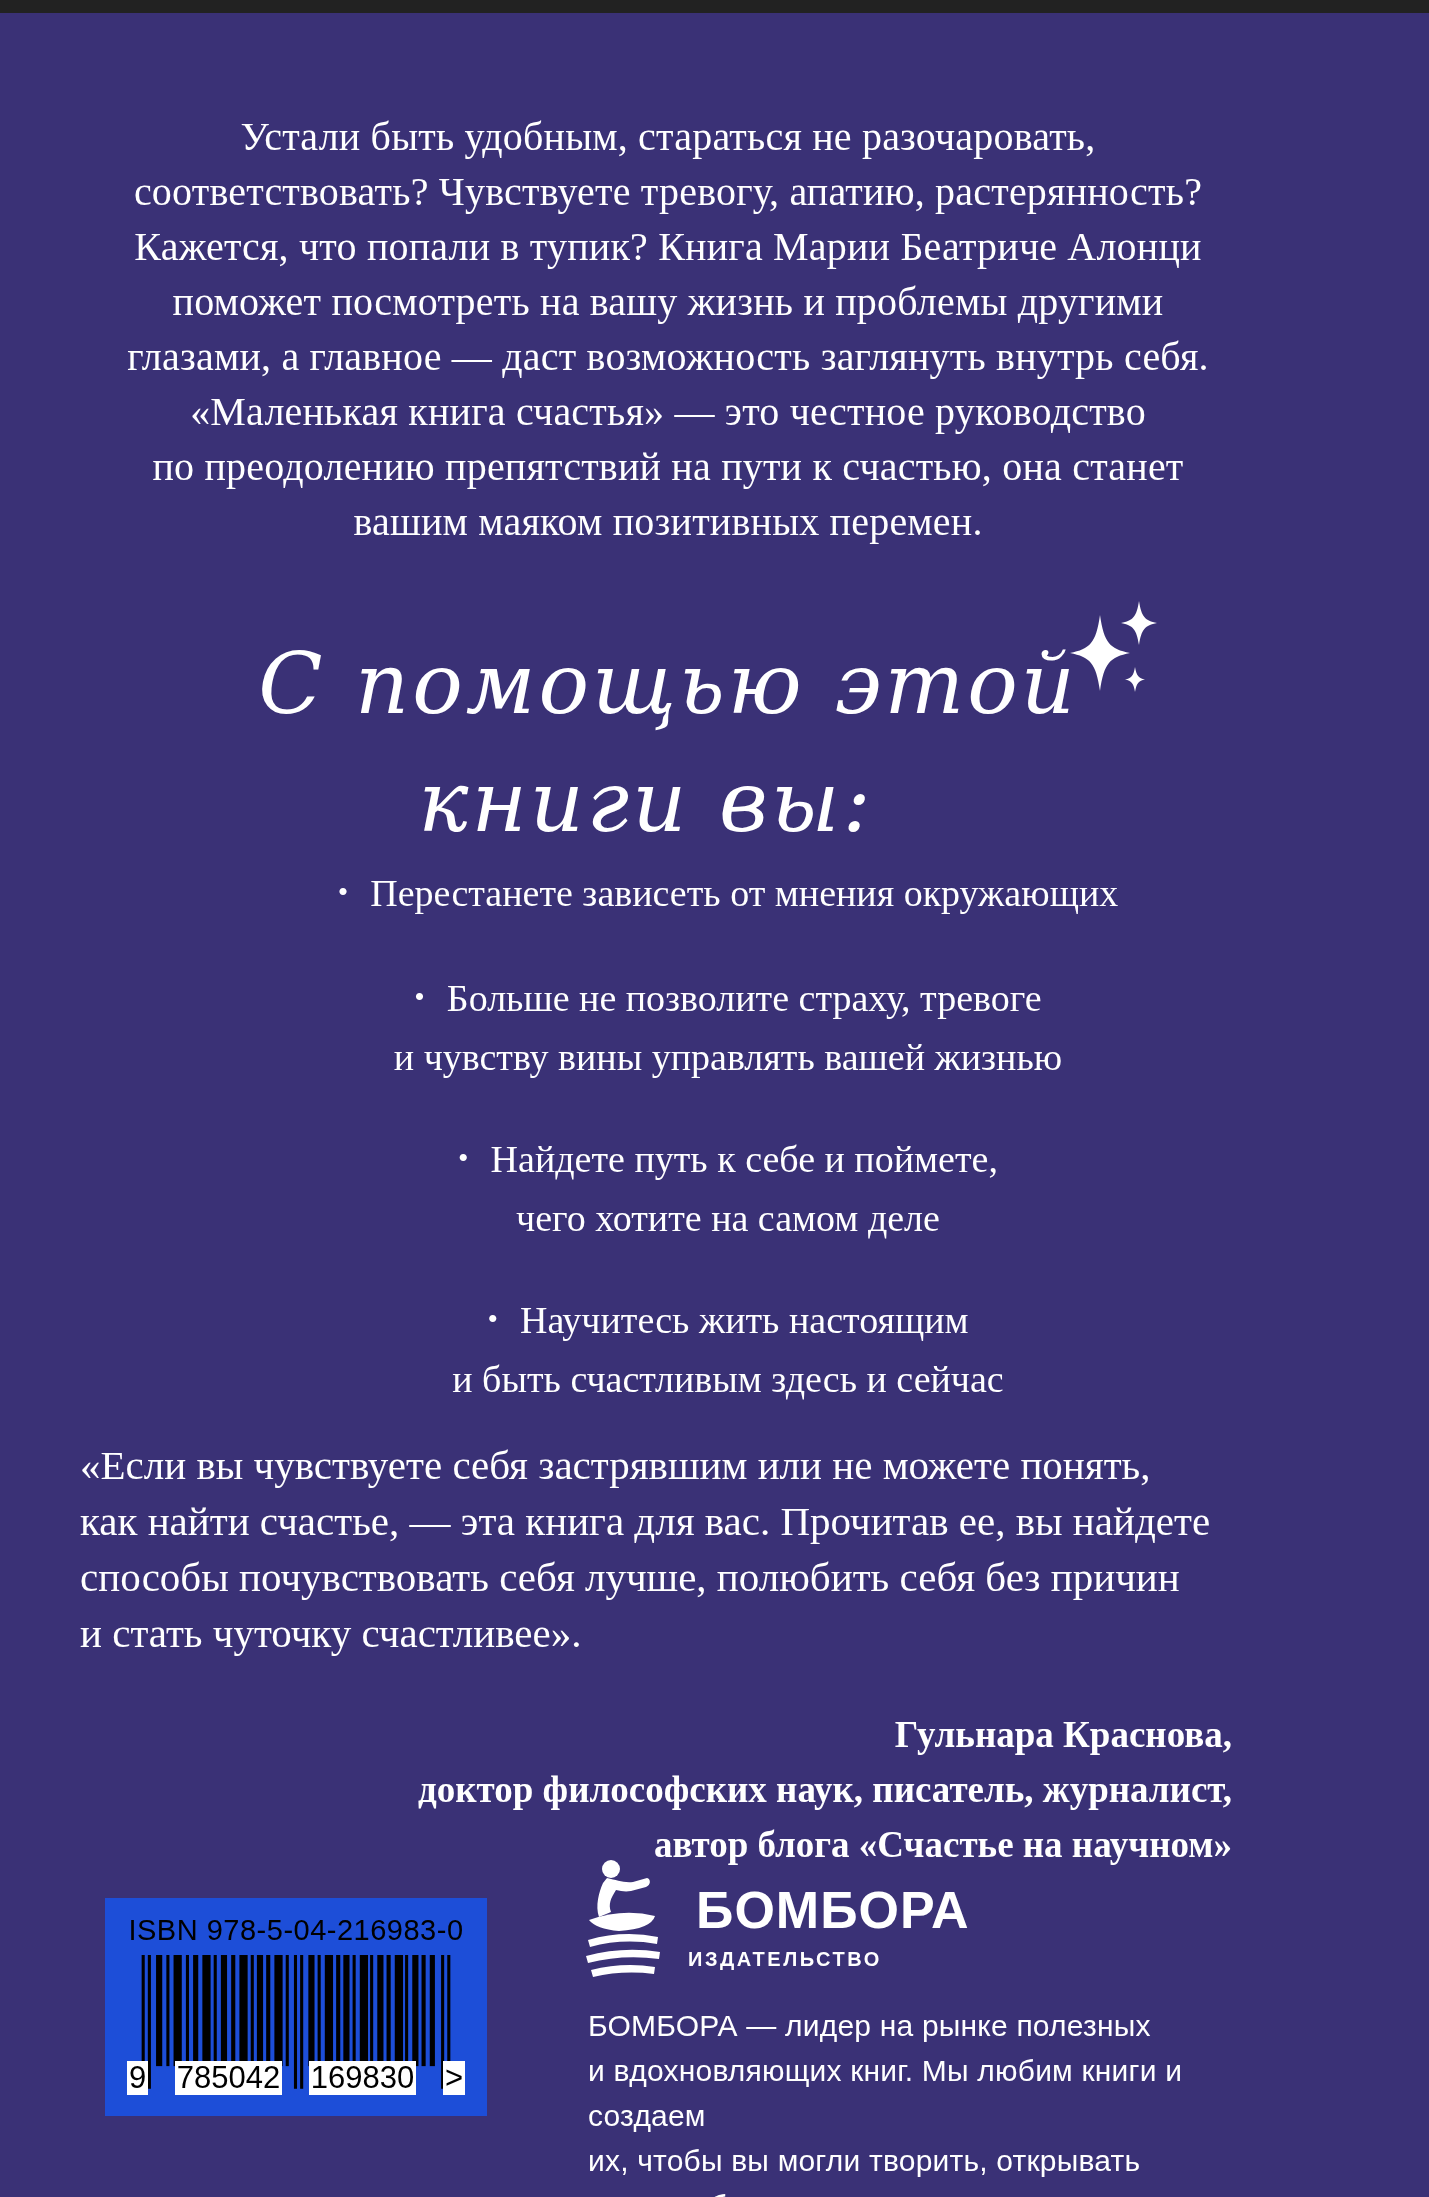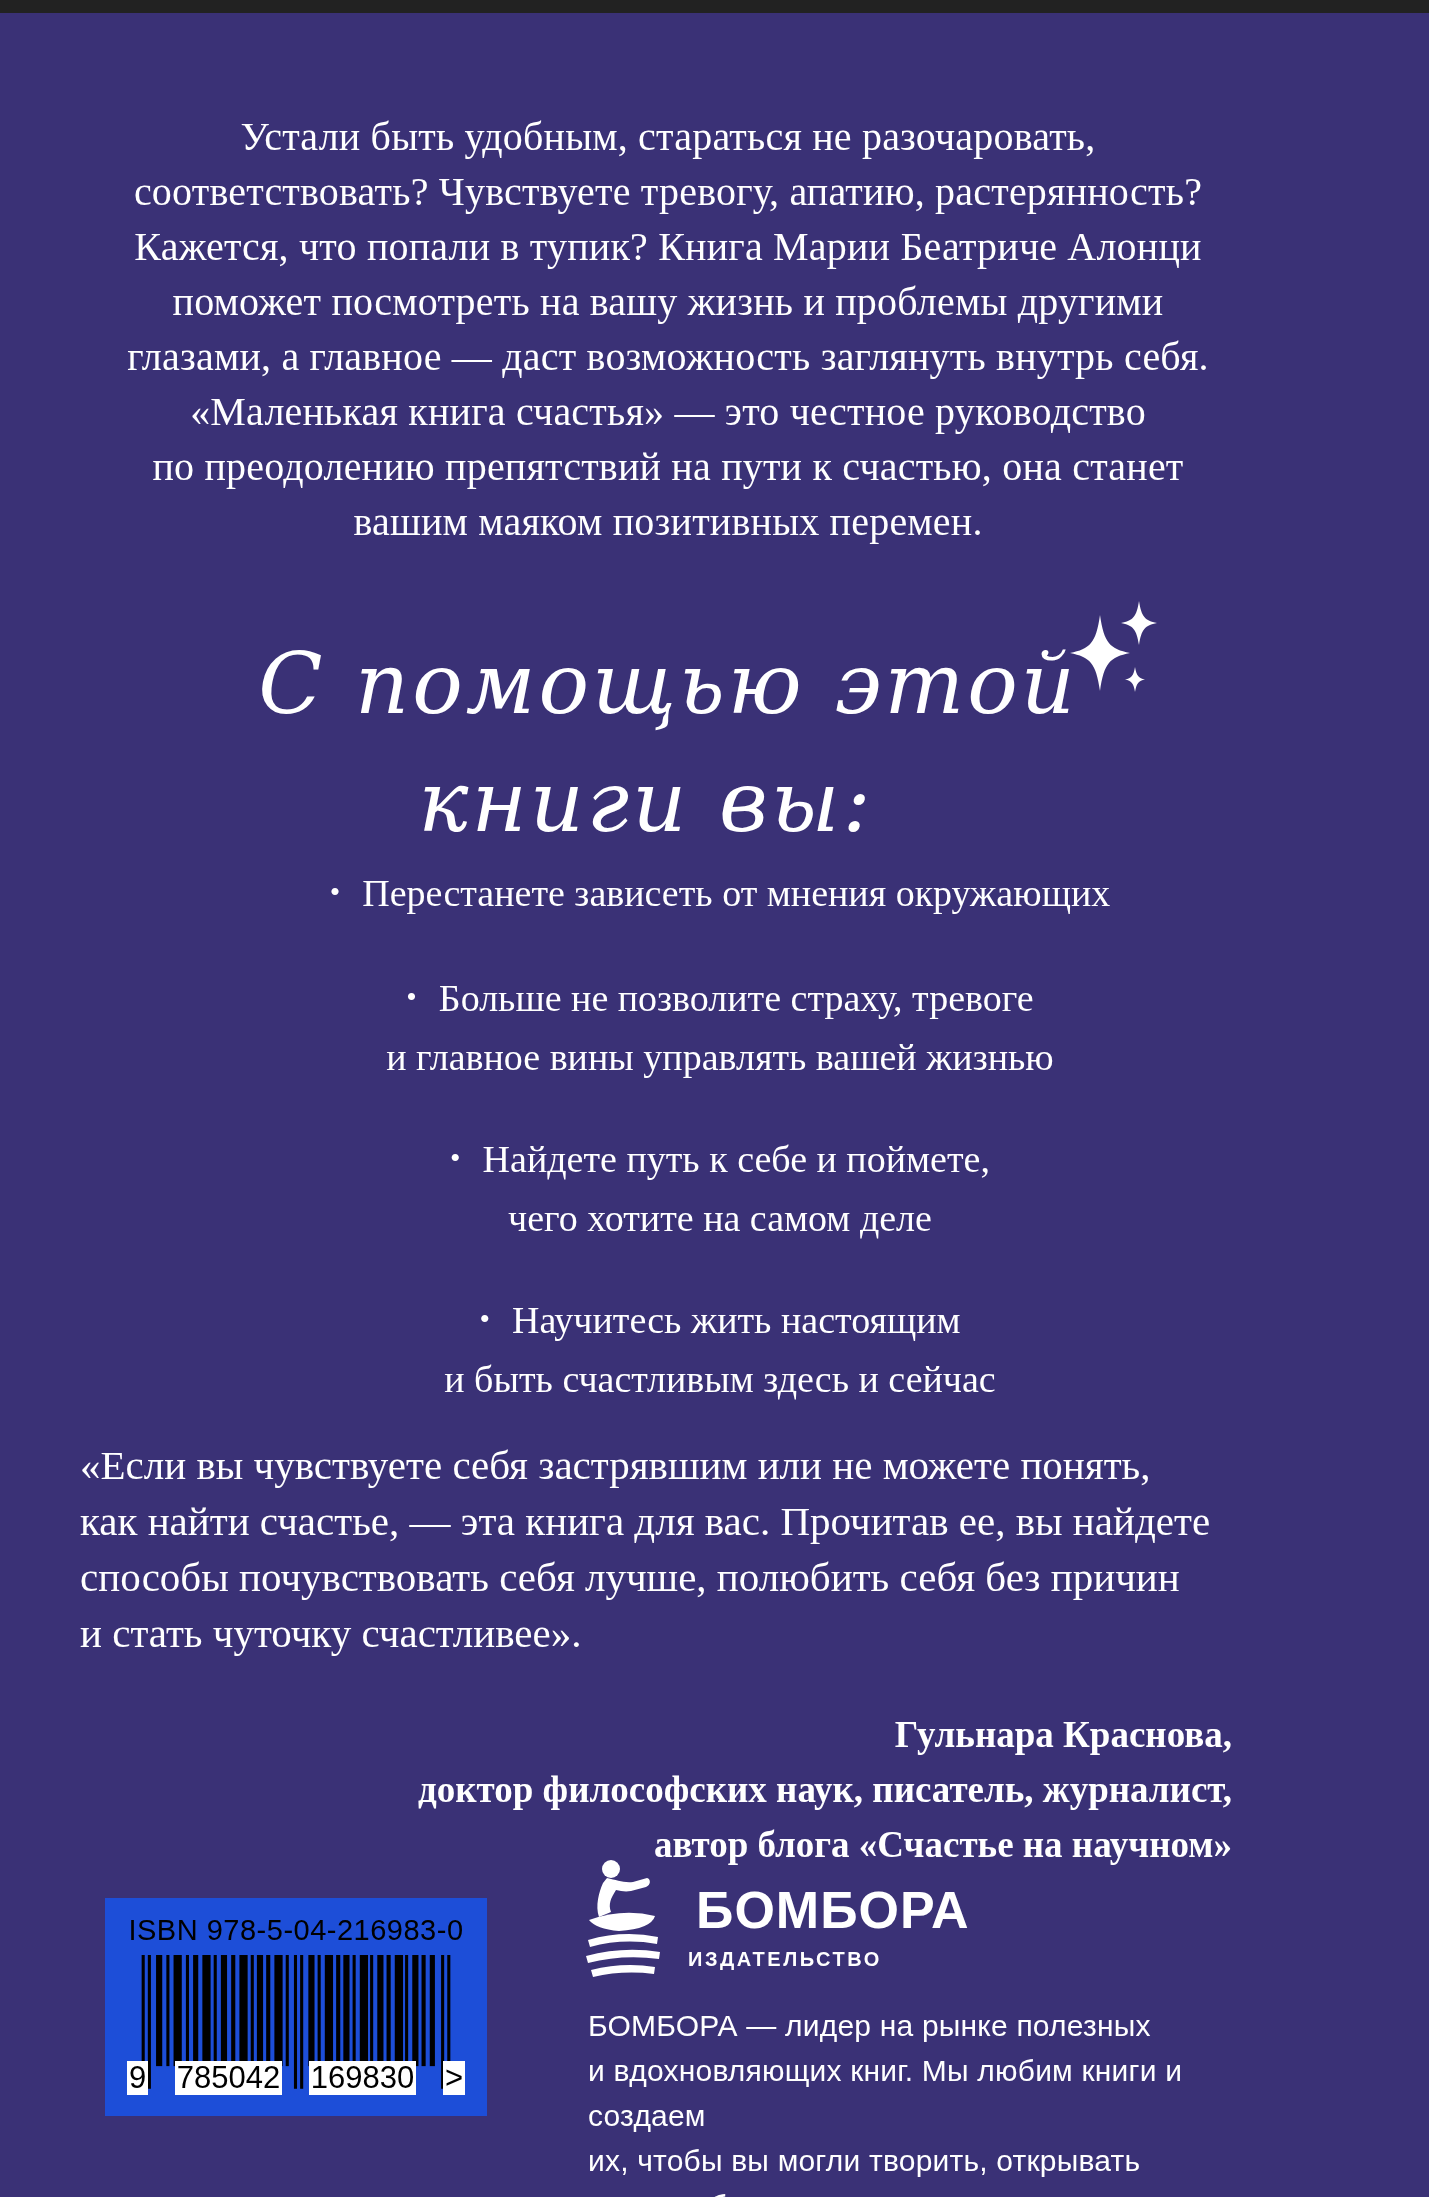--- a/index.html
+++ b/index.html
@@ -39,21 +39,21 @@
   }
   .script-heading .line2 { transform: translateX(-22px); }
   .sparkles {
     position: absolute;
     left: 1056px; top: 580px;
     width: 120px; height: 110px;
   }
   
   .benefits {
     position: absolute;
-    left: 4px; top: 852px;
+    left: 12px; top: 852px;
     width: 1336px;
     text-align: center;
     font-size: 38px;
     line-height: 56px;
     padding-left: 48px;
   }
   .benefit { margin-bottom: 46px; }
   .bullet-dot { display: inline-block; margin-right: 22px; transform: translateY(-4px); font-size: 30px; }
   
   .review {
@@ -151,21 +151,21 @@
     <path fill="#ffffff" d="M83 8 C85.5 24 89 27.5 101 30 C89 32.5 85.5 36 83 52 C80.5 36 77 32.5 65 30 C77 27.5 80.5 24 83 8 Z"></path>
     <path fill="#ffffff" d="M79 74 C80.5 83 82.5 85 89 86.5 C82.5 88 80.5 90 79 99 C77.5 90 75.5 88 69 86.5 C75.5 85 77.5 83 79 74 Z"></path>
   </svg>
 
   <div class="benefits">
     <div class="benefit">
       <div><span class="bullet-dot">•</span><span>Перестанете зависеть от мнения окружающих</span></div>
     </div>
     <div class="benefit">
       <div><span class="bullet-dot">•</span><span>Больше не позволите страху, тревоге</span></div>
-      <div>и главное вины управлять вашей жизнью</div>
+      <div>и чувству вины управлять вашей жизнью</div>
     </div>
     <div class="benefit">
       <div><span class="bullet-dot">•</span><span>Найдете путь к себе и поймете,</span></div>
       <div>чего хотите на самом деле</div>
     </div>
     <div class="benefit">
       <div><span class="bullet-dot">•</span><span>Научитесь жить настоящим</span></div>
       <div>и быть счастливым здесь и сейчас</div>
     </div>
   </div>

